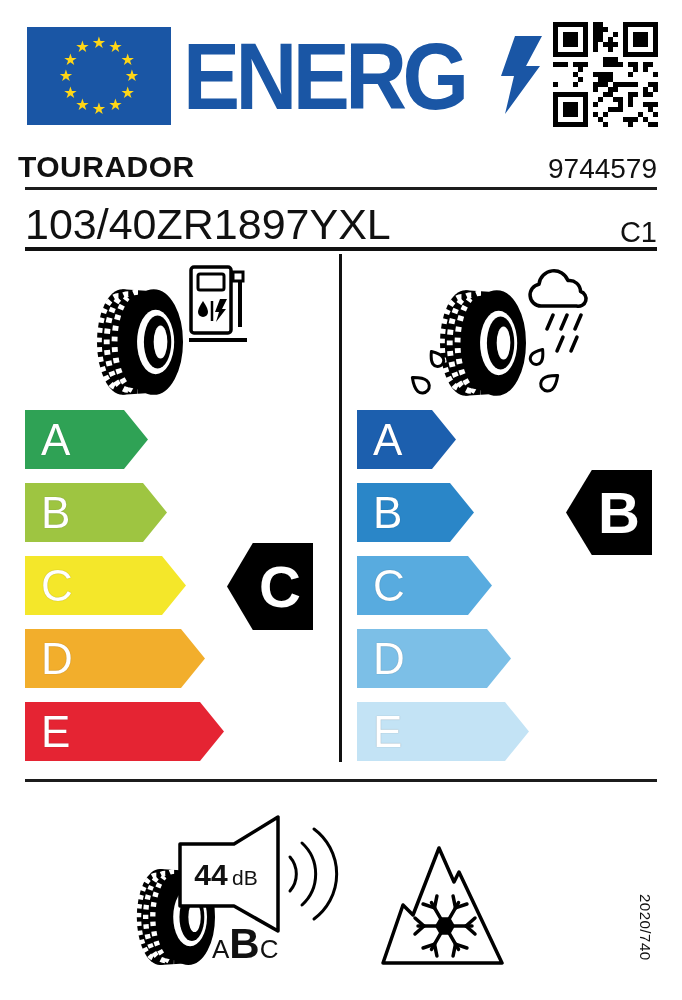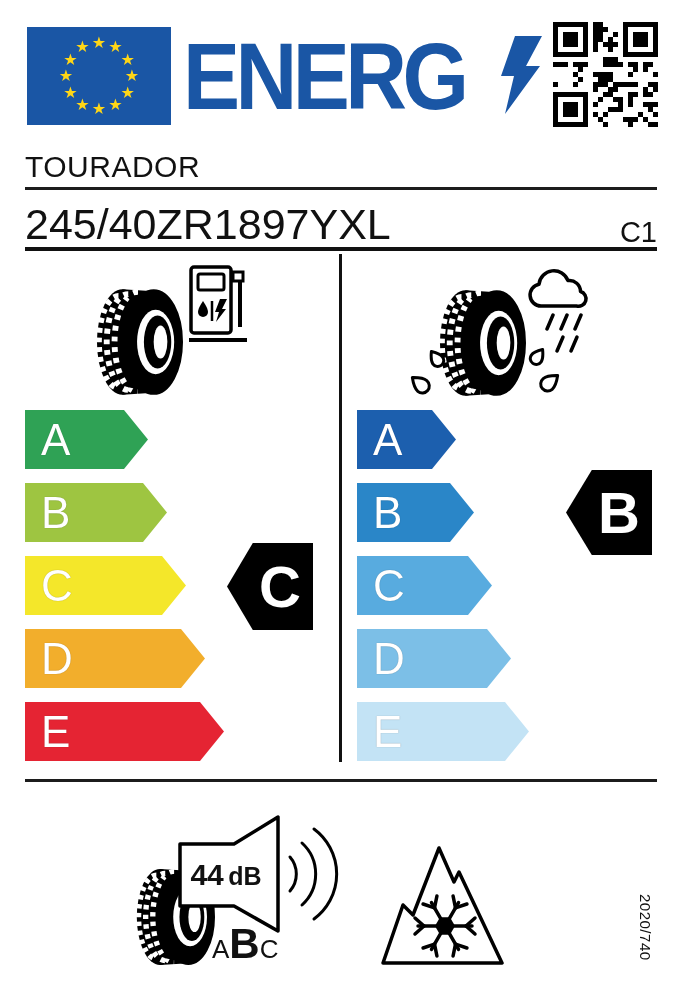--- a/index.html
+++ b/index.html
@@ -9,21 +9,21 @@
 
   
   #eu-flag{left:27px;top:27px;width:144px;height:98px;background:#1a56a5;}
   #eu-flag .star{position:absolute;font-size:16px;line-height:16px;transform:translate(-50%,-50%);}
   #energ{left:183px;top:26px;font-size:95px;font-weight:bold;letter-spacing:-5px;
          line-height:100px;transform:scaleX(.9);transform-origin:left top;white-space:nowrap;}
   #bolt{left:497px;top:36px;}
   #qr{left:553px;top:22px;}
 
   
-  #brand{left:25px;top:150px;font-size:30px;font-weight:normal;letter-spacing:.5px;}
+  #brand{left:18px;top:150px;font-size:30px;font-weight:bold;letter-spacing:.5px;}
   #code{right:25px;top:153px;font-size:28px;}
   #rule1{left:25px;top:187px;width:632px;height:3px;background:#1c1c1c;}
   #size{left:25px;top:200px;font-size:43px;}
   #class{right:25px;top:216px;font-size:29px;}
   #rule2{left:25px;top:247px;width:632px;height:4px;background:#111;}
   #divider{left:339px;top:254px;width:3px;height:508px;background:#111;}
   #rule3{left:25px;top:779px;width:632px;height:3px;background:#1c1c1c;}
 
   
   .scale{position:absolute;top:410px;width:300px;height:352px;}
@@ -33,21 +33,21 @@
   .arrow span{color:#fff;font-size:44px;padding-left:16px;text-shadow:0 0 1px rgba(0,0,0,.35);}
   .indicator{position:absolute;background:#000;color:#fff;font-weight:bold;font-size:58px;
              display:flex;align-items:center;justify-content:center;padding-left:20px;box-sizing:border-box;
              clip-path:polygon(0 50%,30% 0,100% 0,100% 100%,30% 100%);}
   #fuel-indicator{left:227px;top:543px;width:86px;height:87px;}
   #wet-indicator{left:566px;top:470px;width:86px;height:85px;}
 
   
   #noise-value{left:182px;top:858px;width:88px;text-align:center;white-space:nowrap;}
   #noise-value .num{font-size:30px;font-weight:bold;}
-  #noise-value .unit{font-size:25px;font-weight:bold;}
+  #noise-value .unit{font-size:21px;}
   #noise-classes{left:212px;top:922px;display:flex;align-items:baseline;}
   #noise-classes .nclass{font-size:26px;line-height:44px;}
   #noise-classes .nclass.active{font-size:42px;font-weight:bold;}
   #regulation{left:637px;top:894px;font-size:15px;writing-mode:vertical-rl;letter-spacing:.5px;}
   svg{display:block;}
 </style>
 </head>
 <body>
 
 <div id="label">
@@ -192,22 +192,23 @@
       <rect x="75" y="95" width="5" height="5" fill="#000"></rect>
       <rect x="80" y="95" width="5" height="5" fill="#000"></rect>
       <rect x="90" y="95" width="5" height="5" fill="#000"></rect>
       <rect x="50" y="100" width="5" height="5" fill="#000"></rect>
       <rect x="75" y="100" width="5" height="5" fill="#000"></rect>
       <rect x="95" y="100" width="5" height="5" fill="#000"></rect>
       <rect x="100" y="100" width="5" height="5" fill="#000"></rect>
     </svg>
 
   <div id="brand" class="abs">TOURADOR</div>
+  <div id="code" class="abs">9744579</div>
   <div id="rule1" class="abs"></div>
-  <div id="size" class="abs">245/40ZR1897YXL</div>
+  <div id="size" class="abs">103/40ZR1897YXL</div>
   <div id="class" class="abs">C1</div>
   <div id="rule2" class="abs"></div>
   <div id="divider" class="abs"></div>
   <div id="rule3" class="abs"></div>
 
   <svg class="abs" style="left:95px;top:287px" width="88" height="110">
       <use href="#tyre-symbol"></use>
     </svg>
   <svg class="abs" style="left:189px;top:265px" width="58" height="78" viewBox="0 0 58 78">
     <line x1="0" y1="75" x2="58" y2="75" stroke="#000" stroke-width="4"></line>

